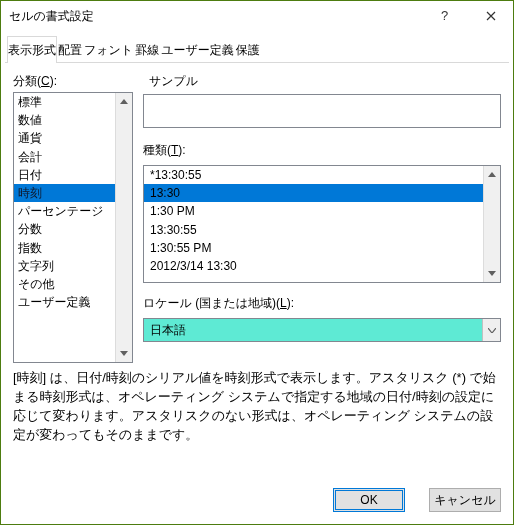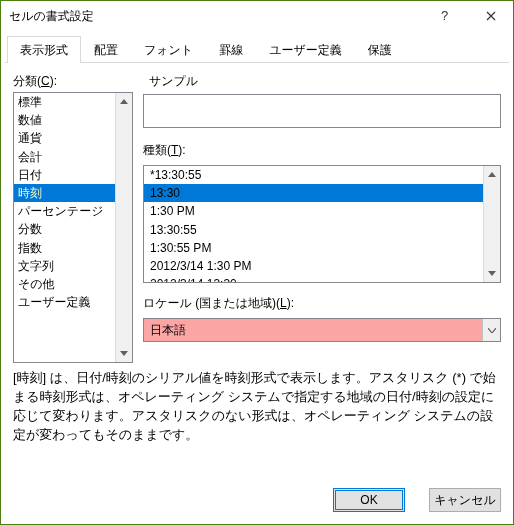--- a/index.html
+++ b/index.html
@@ -2,44 +2,44 @@
 <html><head>
 <meta charset="utf-8">
 <style>
 * { box-sizing: border-box; margin: 0; padding: 0; }
 body { font-family: "Yu Gothic UI","Meiryo UI","MS UI Gothic",sans-serif; font-size: 12px; background: #fff; color: #000; }
 .window { width: 514px; height: 525px; border: 1px solid #4d7c0f; display: flex; flex-direction: column; background: #fff; }
 .titlebar { height: 30px; display: flex; align-items: center; padding: 0 0 0 8px; background: #fff; }
 .titlebar-title { flex: 1; font-size: 12px; }
 .titlebar-btn { width: 45px; height: 30px; display: flex; align-items: center; justify-content: center; color: #333; }
 .tabstrip { display: flex; border-bottom: 1px solid #d9d9d9; padding: 2px 2px 0 2px; margin: 2px 4px 0 4px; }
-.tab { padding: 5px 12px 4px; border: 1px solid transparent; border-bottom: none; cursor: default; position: relative; top: 1px; }
+.tab { padding: 5px 0 4px; border: 1px solid transparent; border-bottom: none; cursor: default; position: relative; top: 1px; }
 .tab.active { border-color: #d9d9d9; background: #fff; }
 .pane { flex: 1; padding: 10px 12px 8px 12px; display: flex; flex-direction: column; gap: 0; }
 .upper { display: flex; gap: 10px; height: 290px; }
 .category-col { width: 120px; display: flex; flex-direction: column; }
 .lbl { margin-bottom: 2px; font-size: 12px; }
 .lbl u { text-decoration: underline; }
 .listbox { flex: 1; border: 1px solid #828790; background: #fff; overflow-y: auto; position: relative; }
 .listbox-inner { }
 .listitem { padding: 1px 4px; font-size: 12px; line-height: 1.35; }
-.listitem.selected { background: #0078d7; color: #fef9c3; }
+.listitem.selected { background: #0078d7; color: #0f172a; }
 .scrolltrack { position: absolute; right: 0; top: 0; bottom: 0; width: 17px; background: #f0f0f0; border-left: 1px solid #dcdcdc; }
 .scrollbtn { height: 17px; display: flex; align-items: center; justify-content: center; color: #606060; }
 .right-col { flex: 1; display: flex; flex-direction: column; gap: 4px; }
 .sample-box { border: 1px solid #828790; height: 34px; background: #fff; margin-bottom: 4px; }
 .group-label { margin-top: 6px; }
 .type-list { border: 1px solid #828790; height: 118px; display: flex; }
 .type-inner { flex: 1; overflow: hidden; }
 .type-item { padding: 1px 6px; font-size: 12px; line-height: 1.35; }
 .type-item.selected { background: #0078d7; color: #000000; }
 .v-scroll { width: 17px; background: #f0f0f0; border-left: 1px solid #dcdcdc; display: flex; flex-direction: column; }
 .v-scroll .thumb { flex: 1; margin: 0 2px; }
 .locale-row { margin-top: 8px; }
-.combo { border: 1px solid #828790; height: 24px; display: flex; align-items: center; background: #fca5a5; }
+.combo { border: 1px solid #828790; height: 24px; display: flex; align-items: center; background: #5eead4; }
 .combo-text { flex: 1; padding: 0 6px; font-size: 12px; }
 .combo-btn { width: 18px; height: 100%; background: #efefef; border-left: 1px solid #c0c0c0; display: flex; align-items: center; justify-content: center; }
 .desc { margin-top: 6px; font-size: 13px; line-height: 1.45; }
 .footer { display: flex; justify-content: flex-end; gap: 24px; padding: 10px 12px 12px; }
 .btn { min-width: 72px; height: 24px; border: 1px solid #adadad; background: #e1e1e1; font-size: 12px; display: flex; align-items: center; justify-content: center; }
 .btn.ok { border: 1px solid #0078d7; outline: 1px solid #0078d7; outline-offset: -3px; }
 svg { display:block; }
 </style>
 </head>
 <body>
@@ -109,21 +109,20 @@
         <div class="sample-box"></div>
 
         <div class="lbl group-label"><span>種類(</span><u>T</u><span>):</span></div>
         <div class="type-list">
           <div class="type-inner">
             <div class="type-item">*13:30:55</div>
             <div class="type-item selected">13:30</div>
             <div class="type-item">1:30 PM</div>
             <div class="type-item">13:30:55</div>
             <div class="type-item">1:30:55 PM</div>
-            <div class="type-item">2012/3/14 1:30 PM</div>
             <div class="type-item">2012/3/14 13:30</div>
           </div>
           <div class="v-scroll">
             <div class="scrollbtn">
                 <svg width="8" height="5" viewBox="0 0 8 5">
                   <path d="M0 5 L4 0 L8 5 Z" fill="#606060"></path>
                 </svg>
               </div>
             <div class="thumb"></div>
             <div class="scrollbtn">

